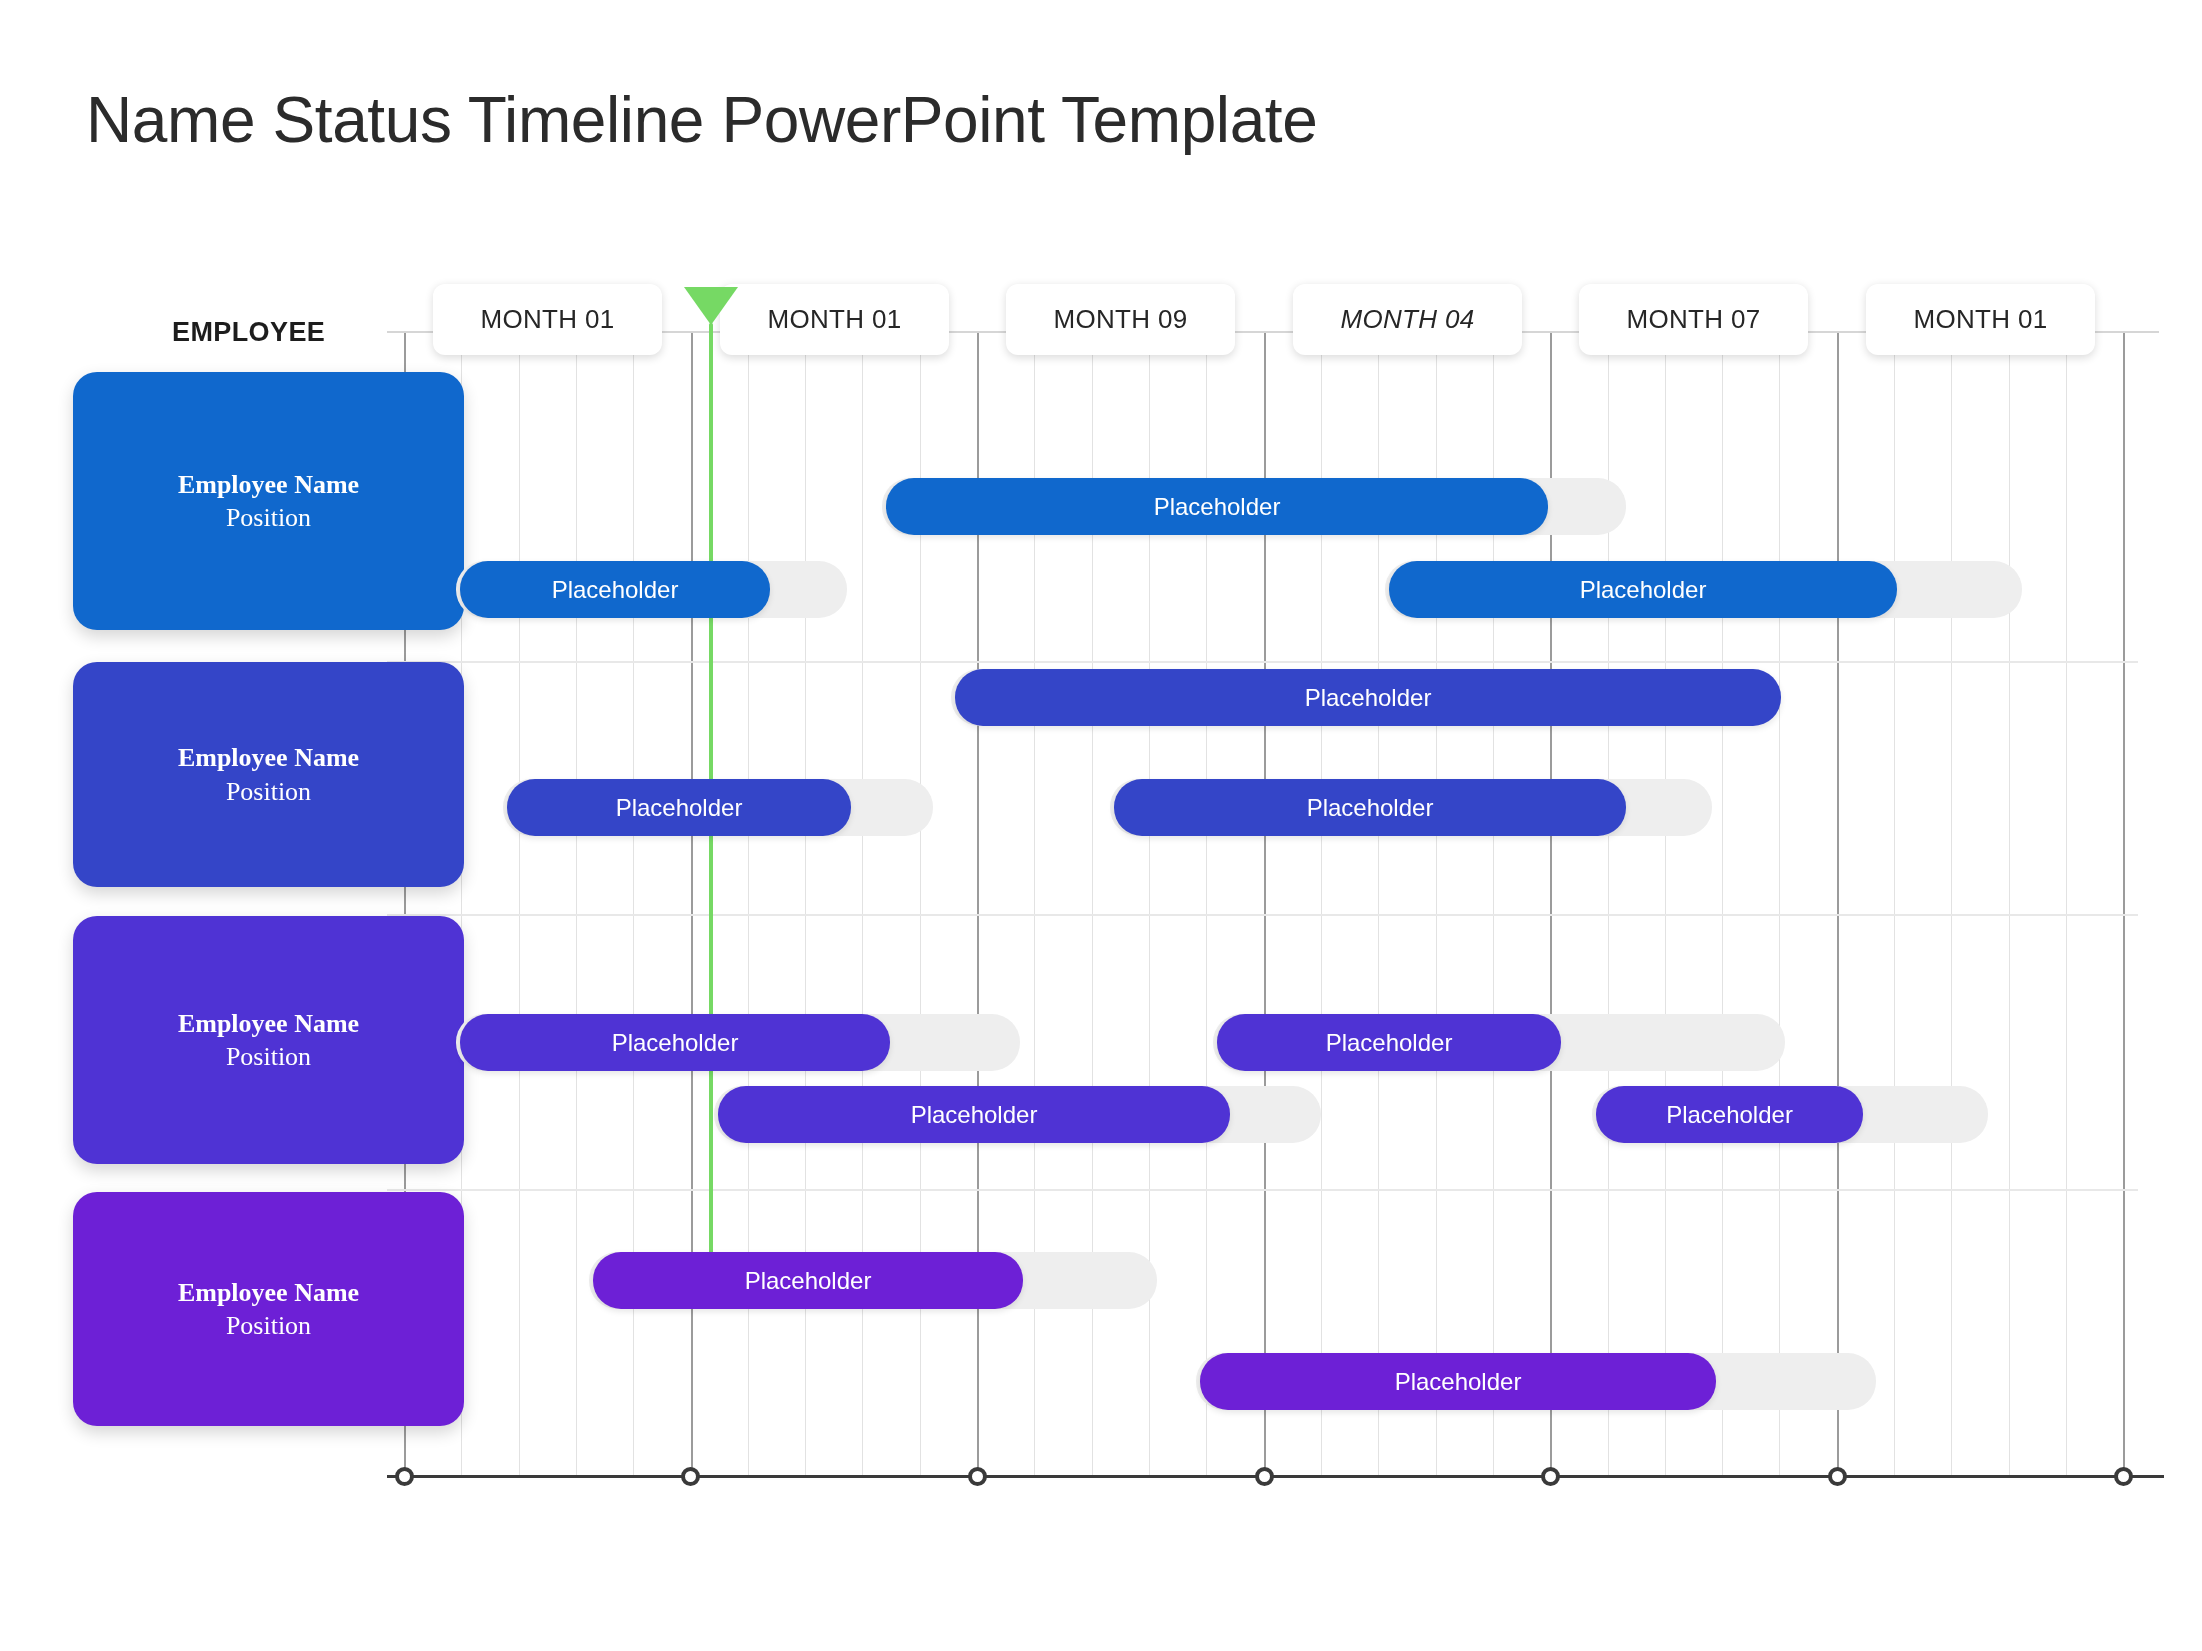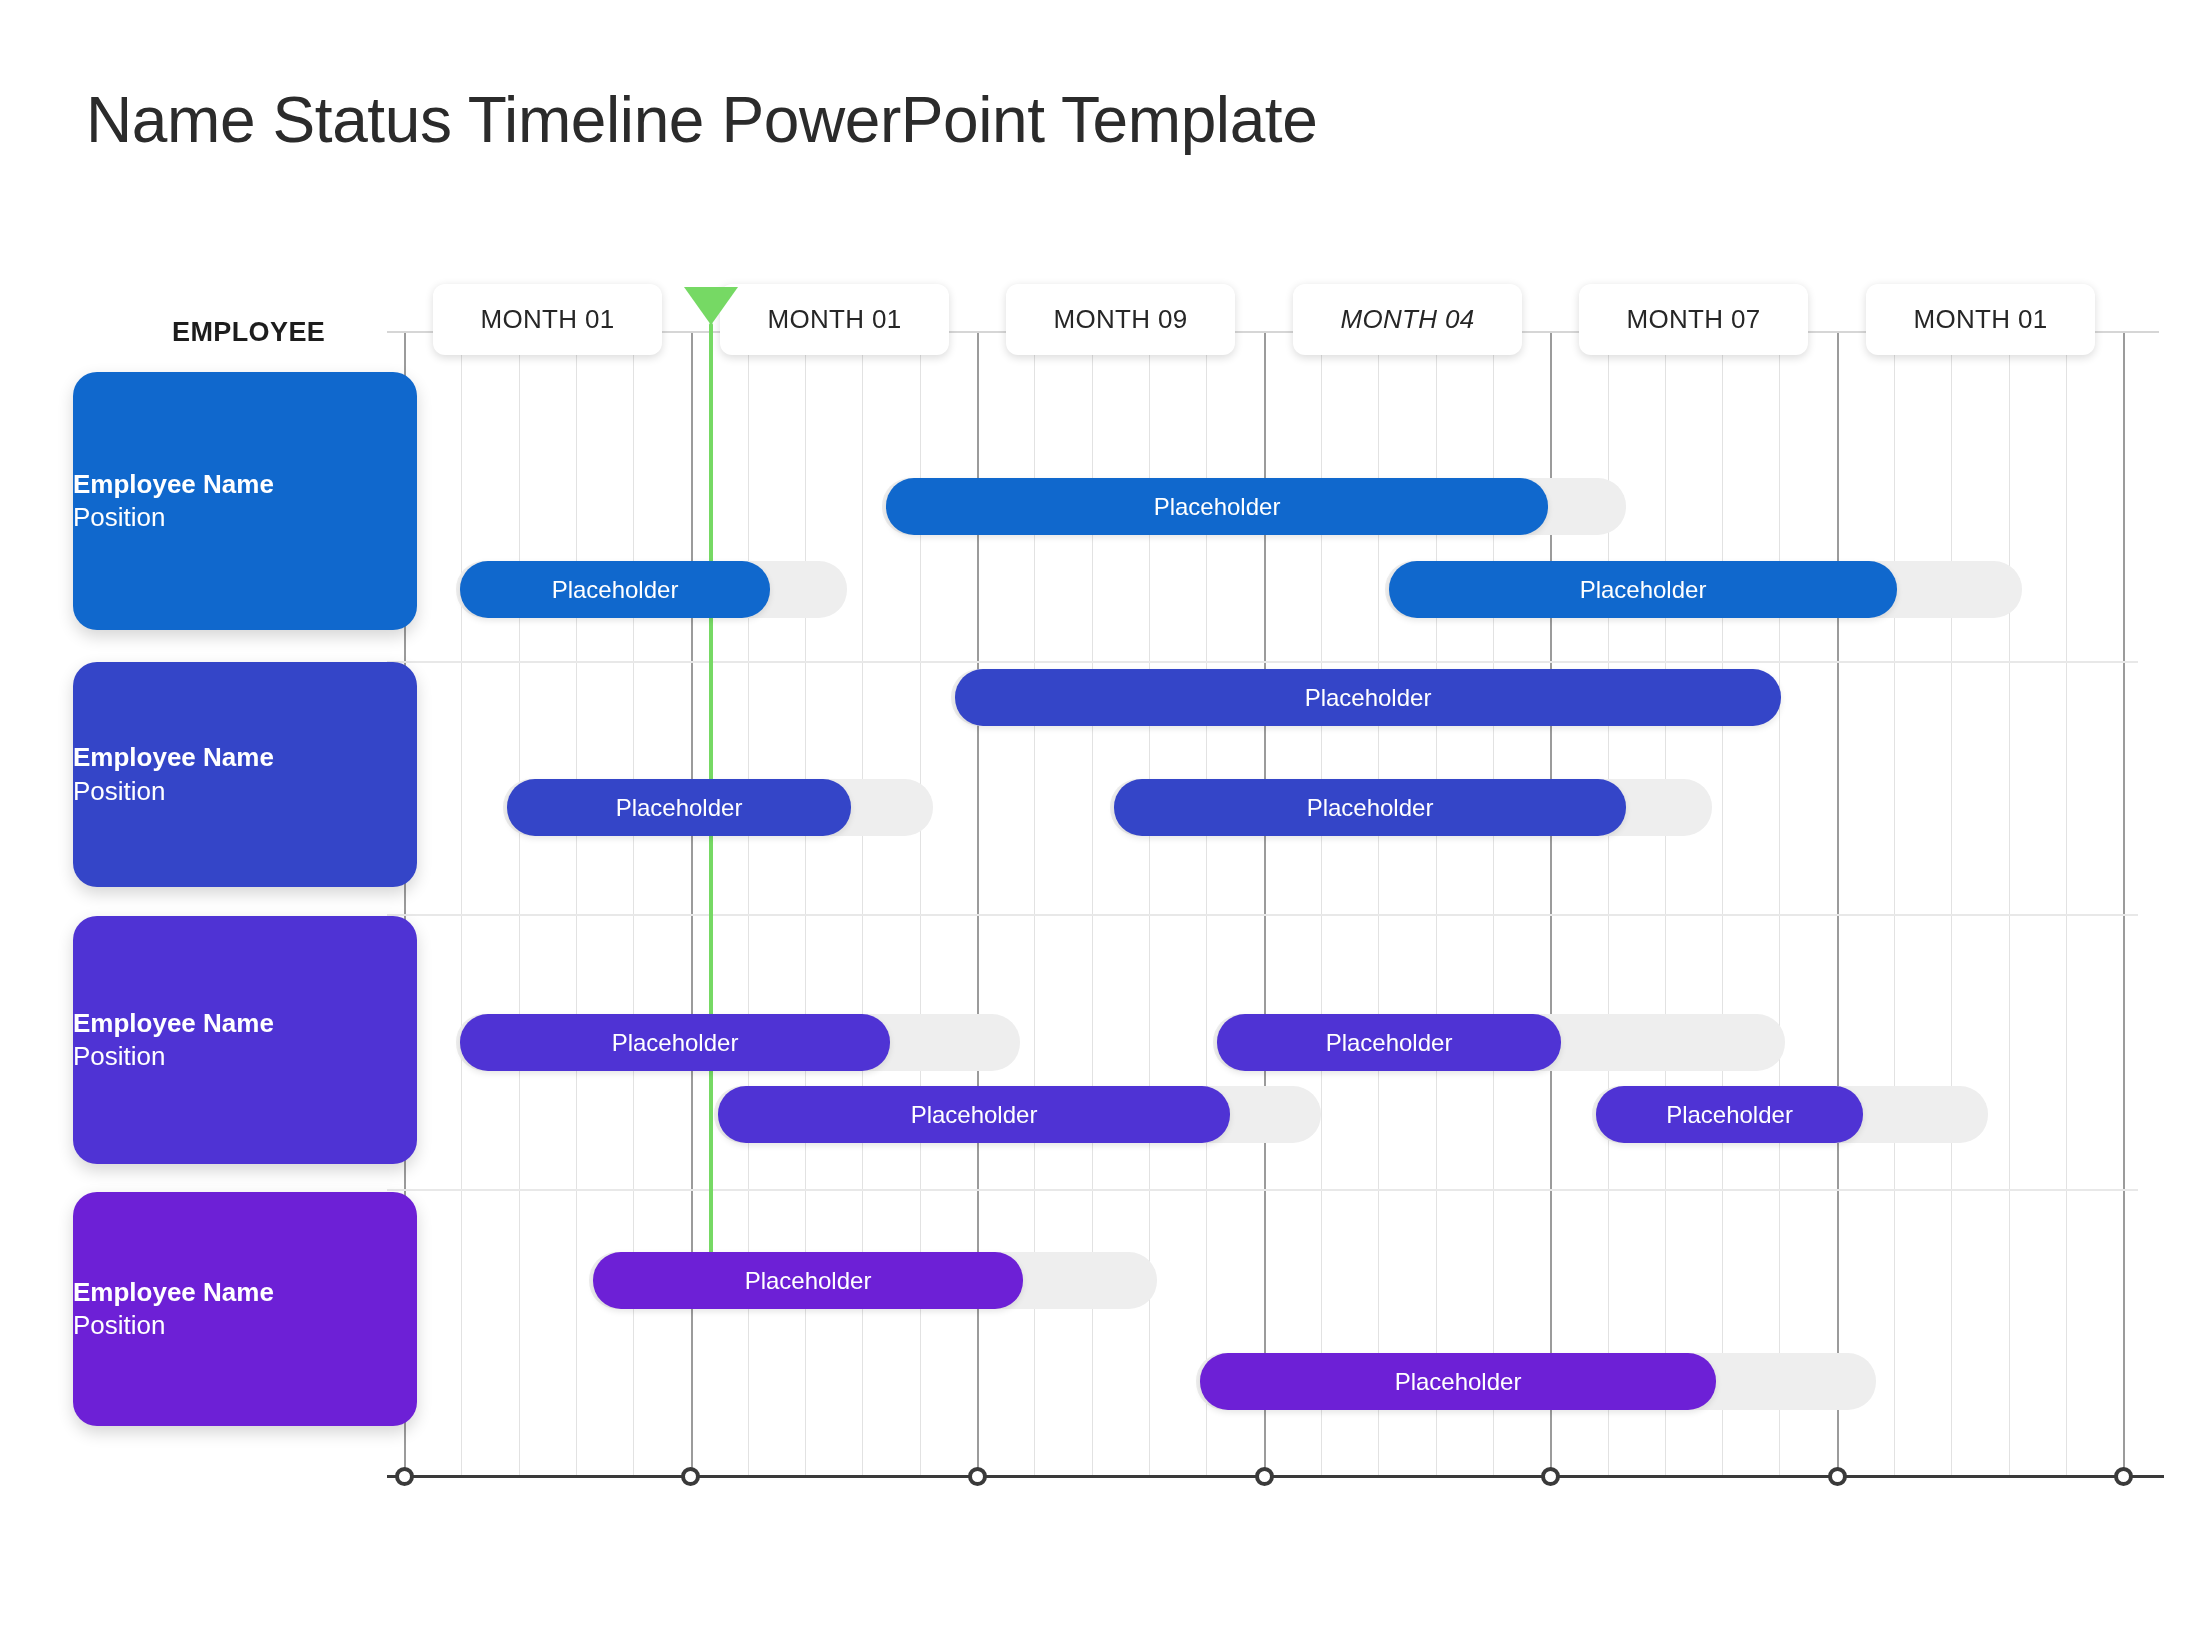--- a/index.html
+++ b/index.html
@@ -139,27 +139,29 @@
     height: 0;
     border-left: 27px solid transparent;
     border-right: 27px solid transparent;
     border-top: 38px solid #76d964;
   }
 
   
   .emp-card {
     position: absolute;
     left: 73px;
-    width: 344px;
+    width: 391px;
     border-radius: 24px;
     box-shadow: 0 6.9px 15.5px rgba(0,0,0,0.16);
     display: flex;
     flex-direction: column;
+    align-items: center;
     justify-content: center;
     color: #ffffff;
+    font-family: Liberation Serif, serif;
   }
   .emp-name {
     font-size: 26px;
     font-weight: bold;
     line-height: 1.28;
   }
   .emp-position {
     font-size: 26px;
     font-weight: 400;
     line-height: 1.28;

